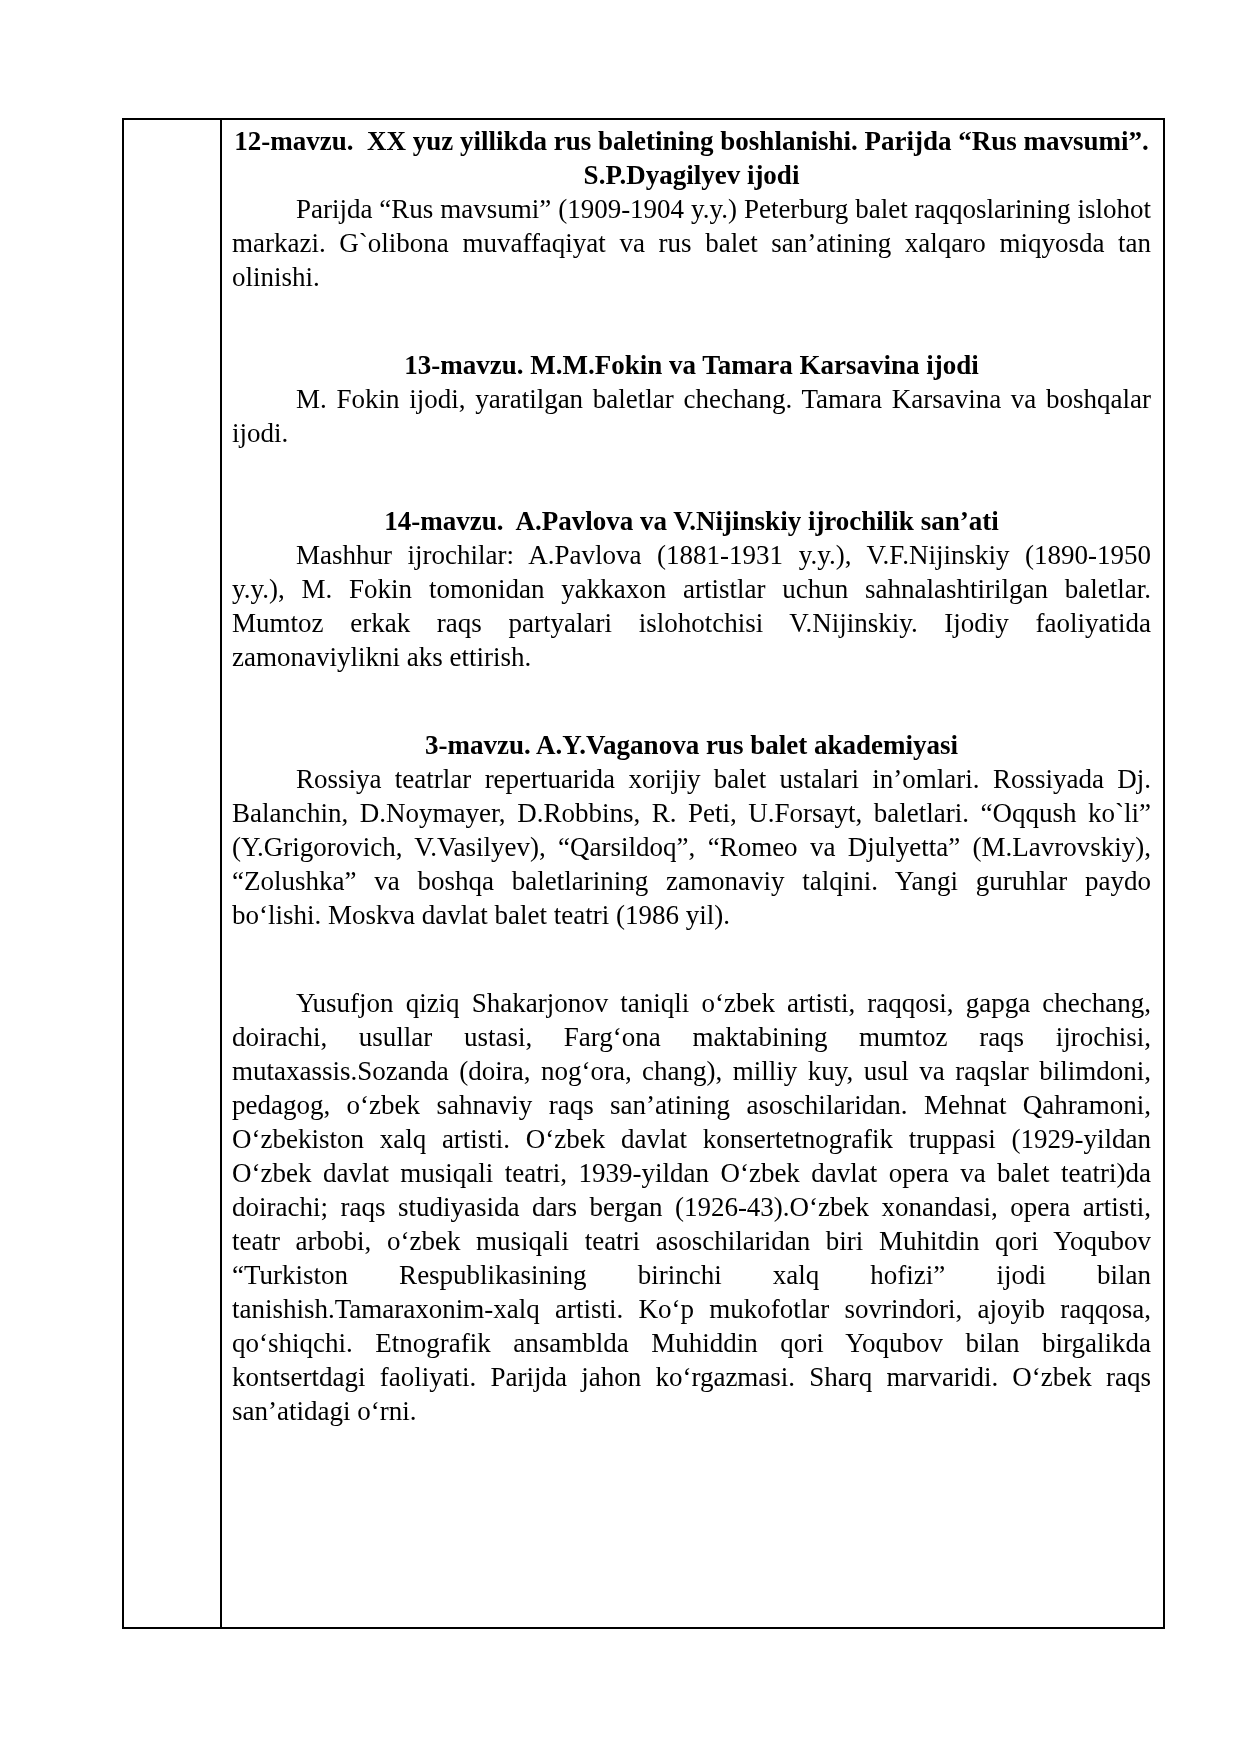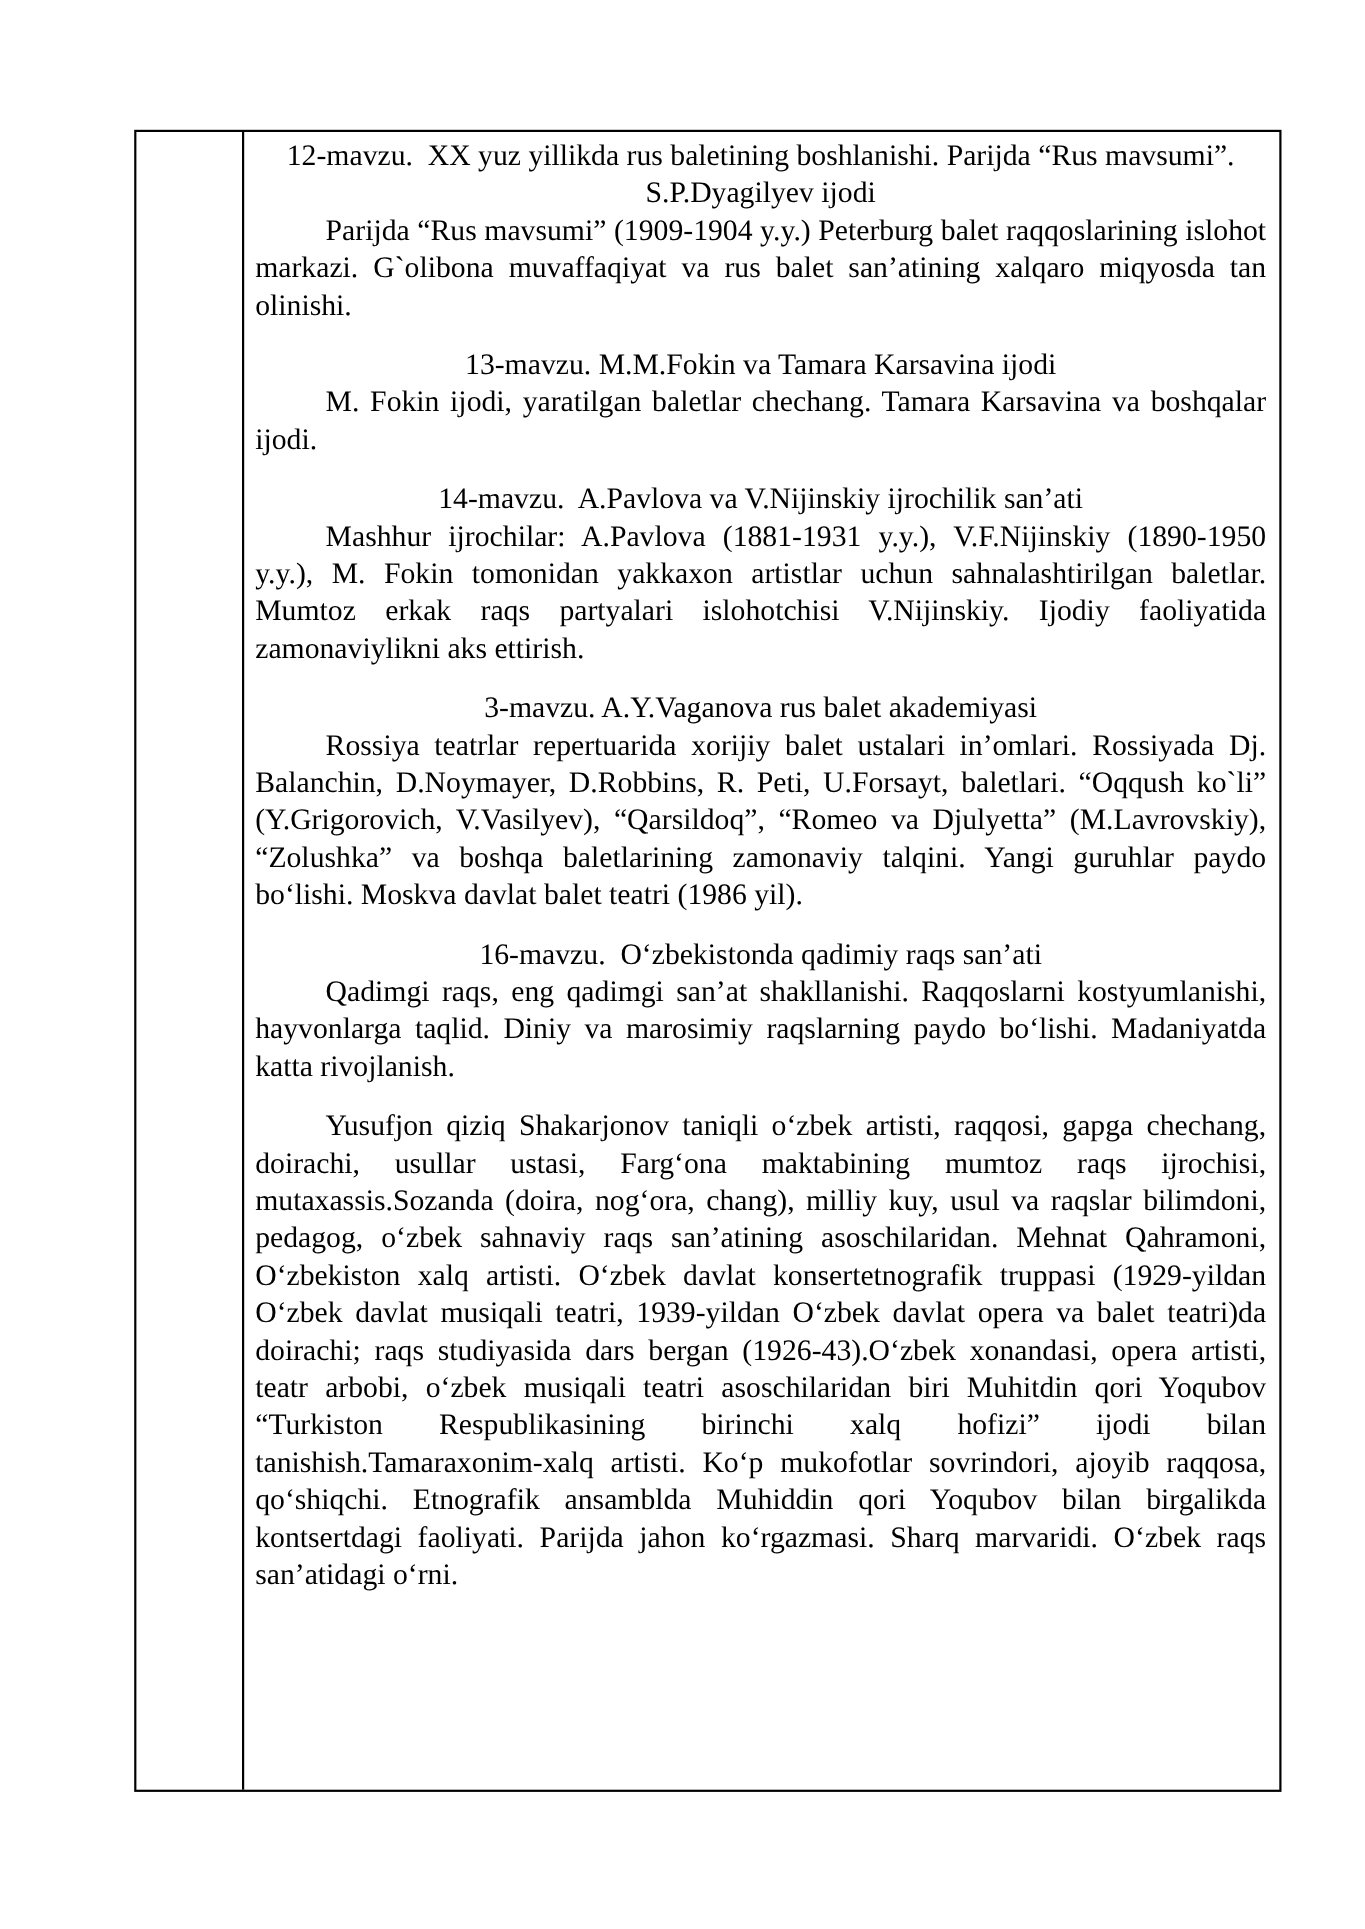--- a/index.html
+++ b/index.html
@@ -37,24 +37,24 @@
   }
   .cell-content {
     flex: 1 1 auto;
     box-sizing: border-box;
     padding: 4px 12px 4px 10px;
     font-size: 27px;
     line-height: 34px;
     overflow: hidden;
   }
   .section + .section {
-    margin-top: 20px;
+    margin-top: 54px;
   }
   .section-title {
-    font-weight: normal;
+    font-weight: bold;
     text-align: center;
     white-space: pre-wrap;
   }
   .section-body {
     text-align: justify;
     text-align-last: left;
     text-indent: 64px;
   }
 </style>
 </head>
@@ -78,24 +78,20 @@
       <div class="section">
         <div class="section-title">14-mavzu.  A.Pavlova va V.Nijinskiy ijrochilik san’ati</div>
         <div class="section-body">Mashhur ijrochilar: A.Pavlova (1881-1931 y.y.), V.F.Nijinskiy (1890-1950 y.y.), M. Fokin tomonidan yakkaxon artistlar uchun sahnalashtirilgan baletlar. Mumtoz erkak raqs partyalari islohotchisi V.Nijinskiy. Ijodiy faoliyatida zamonaviylikni aks ettirish.</div>
       </div>
 
       <div class="section">
         <div class="section-title">3-mavzu. A.Y.Vaganova rus balet akademiyasi</div>
         <div class="section-body">Rossiya teatrlar repertuarida xorijiy balet ustalari in’omlari. Rossiyada Dj. Balanchin, D.Noymayer, D.Robbins, R. Peti, U.Forsayt, baletlari. “Oqqush ko`li” (Y.Grigorovich, V.Vasilyev), “Qarsildoq”, “Romeo va Djulyetta” (M.Lavrovskiy), “Zolushka” va boshqa baletlarining zamonaviy talqini. Yangi guruhlar paydo bo‘lishi. Moskva davlat balet teatri (1986 yil).</div>
       </div>
 
-      <div class="section">
-        <div class="section-title">16-mavzu.  O‘zbekistonda qadimiy raqs san’ati</div>
-        <div class="section-body">Qadimgi raqs, eng qadimgi san’at shakllanishi. Raqqoslarni kostyumlanishi, hayvonlarga taqlid. Diniy va marosimiy raqslarning paydo bo‘lishi. Madaniyatda katta rivojlanish.</div>
-      </div>
 
       <div class="section">
         <div class="section-body">Yusufjon qiziq Shakarjonov taniqli o‘zbek artisti, raqqosi, gapga chechang, doirachi, usullar ustasi, Farg‘ona maktabining mumtoz raqs ijrochisi, mutaxassis.Sozanda (doira, nog‘ora, chang), milliy kuy, usul va raqslar bilimdoni, pedagog, o‘zbek sahnaviy raqs san’atining asoschilaridan. Mehnat Qahramoni, O‘zbekiston xalq artisti. O‘zbek davlat konsertetnografik truppasi (1929-yildan O‘zbek davlat musiqali teatri, 1939-yildan O‘zbek davlat opera va balet teatri)da doirachi; raqs studiyasida dars bergan (1926-43).O‘zbek xonandasi, opera artisti, teatr arbobi, o‘zbek musiqali teatri asoschilaridan biri Muhitdin qori Yoqubov “Turkiston Respublikasining birinchi xalq hofizi” ijodi bilan tanishish.Tamaraxonim-xalq artisti. Ko‘p mukofotlar sovrindori, ajoyib raqqosa, qo‘shiqchi. Etnografik ansamblda Muhiddin qori Yoqubov bilan birgalikda kontsertdagi faoliyati. Parijda jahon ko‘rgazmasi. Sharq marvaridi. O‘zbek raqs san’atidagi o‘rni.</div>
       </div>
 
     </div>
   </div>
 </div>
 
 </body></html>

